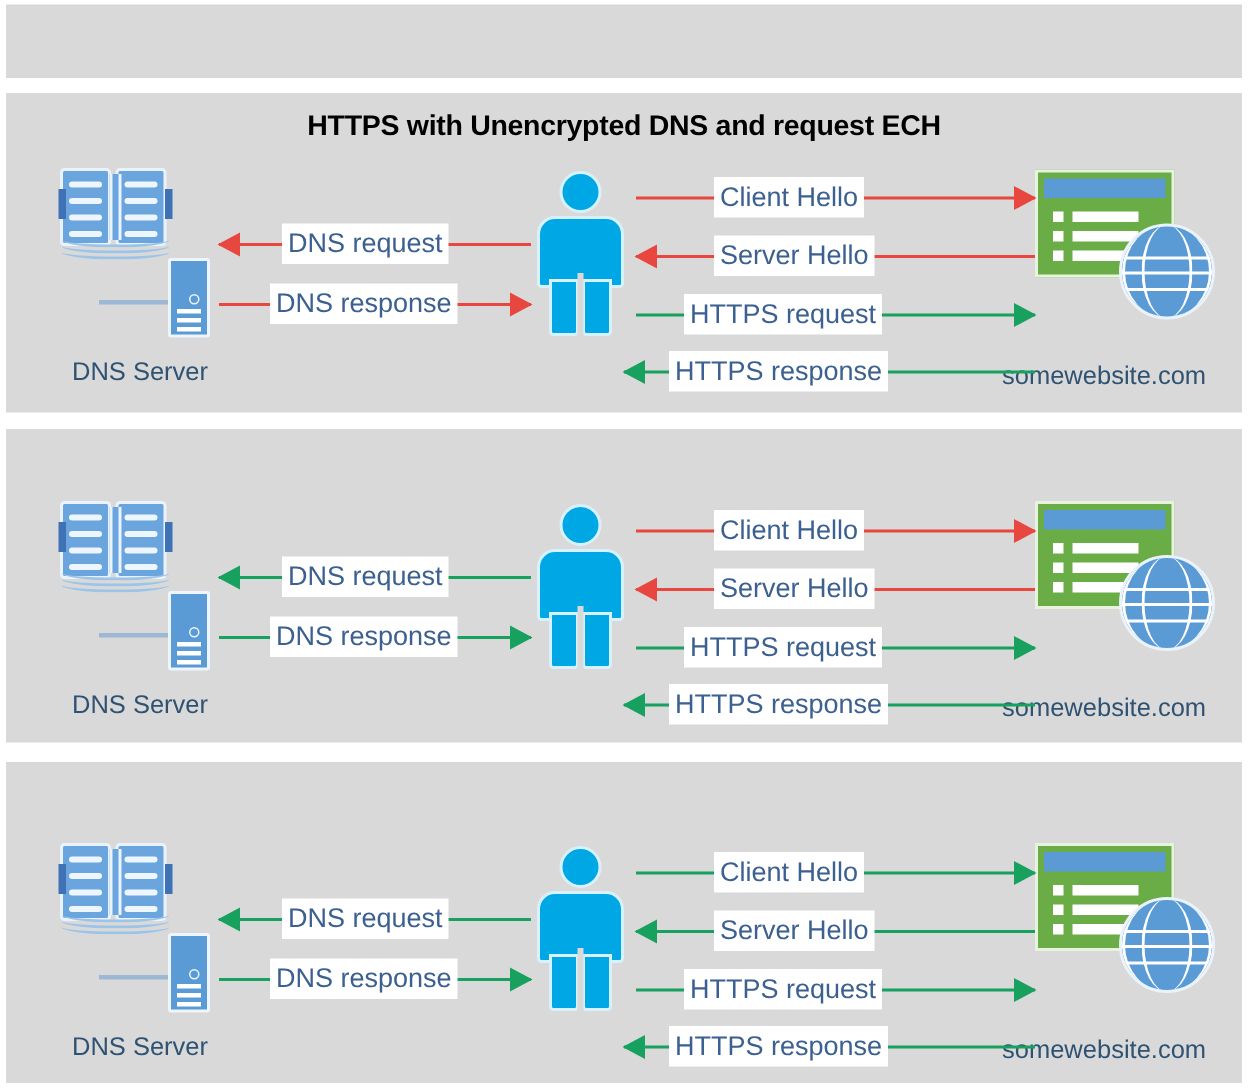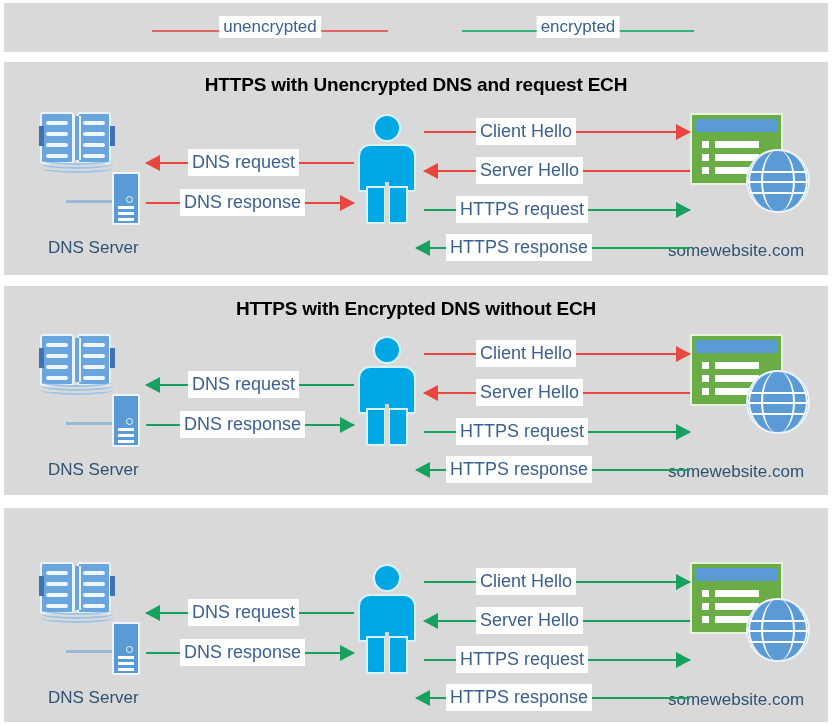--- a/index.html
+++ b/index.html
@@ -159,28 +159,20 @@
   .site-label{
     position:absolute;color:#2f5272;font-size:17px;line-height:20px;white-space:nowrap;
   }
 </style>
 </head>
 <body>
 
 <div class="page">
 
   <div class="panel" id="legend-panel">
-    <div class="legend-item" id="legend-unencrypted">
-      <div class="legend-line"></div>
-      <div class="legend-label">unencrypted</div>
-    </div>
-    <div class="legend-item" id="legend-encrypted">
-      <div class="legend-line enc"></div>
-      <div class="legend-label">encrypted</div>
-    </div>
   </div>
 
   <div class="panel" id="panel-1">
     <div class="panel-title" style="top:12px">HTTPS with Unencrypted DNS and request ECH</div>
 
     <div class="dns-group" style="left:36px;top:50px;">
       <div class="book">
         <div class="pg l">
             <div class="ln" style="top:7px"></div>
             <div class="ln" style="top:18px"></div>
@@ -267,21 +259,20 @@
       <div class="tag" style="left:32px;">HTTPS request</div>
     </div>
     <div class="flow green left" style="left:412px;top:173px;width:274px;">
       <div class="line"></div>
         <div class="head"></div>
       <div class="tag" style="left:30px;">HTTPS response</div>
     </div>
   </div>
 
   <div class="panel" id="panel-2">
-    <div class="panel-title" style="top:12px">HTTPS with Encrypted DNS without ECH</div>
 
     <div class="dns-group" style="left:36px;top:48px;">
       <div class="book">
         <div class="pg l">
             <div class="ln" style="top:7px"></div>
             <div class="ln" style="top:18px"></div>
             <div class="ln" style="top:29px"></div>
             <div class="ln" style="top:40px"></div>
           </div>
         <div class="pg r">

